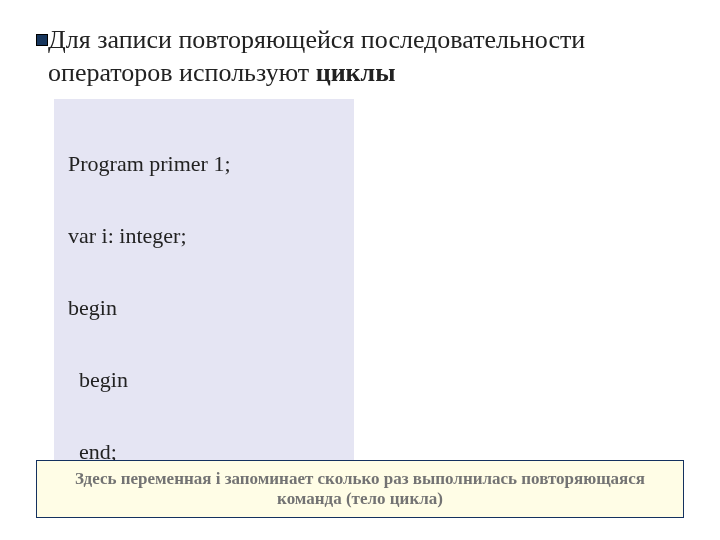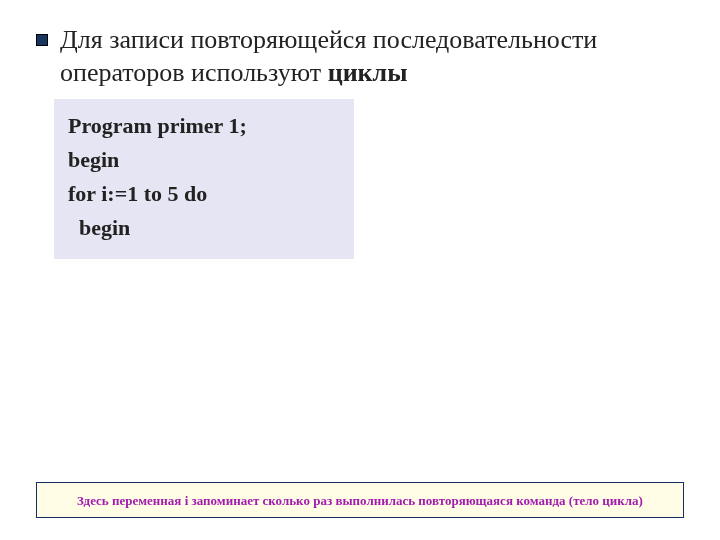--- a/index.html
+++ b/index.html
@@ -14,21 +14,20 @@
   .slide {
     position: relative;
     width: 720px;
     height: 540px;
     box-sizing: border-box;
     padding: 24px 36px 20px 36px;
   }
   .bullet-row {
     display: flex;
     align-items: flex-start;
-    gap: 12px;
     justify-content: center;
   }
   .bullet {
     flex: 0 0 auto;
     width: 12px;
     height: 12px;
     margin-top: 10px;
     background: #17365d;
     border: 1px solid #000;
     box-sizing: border-box;
@@ -47,56 +46,58 @@
     margin-left: 18px;
     width: 300px;
     background: #e5e5f3;
     padding: 10px 14px 14px 14px;
     box-sizing: border-box;
   }
   .code-line {
     font-family: "Times New Roman", Times, serif;
     font-size: 22px;
     line-height: 1.55;
-    font-weight: 700;
+    font-weight: 400;
     color: #222;
     white-space: pre;
+    margin-top: 38px;
   }
   .footnote {
     position: absolute;
     left: 36px;
     right: 36px;
     bottom: 22px;
     border: 1px solid #14315f;
     background: #fffde6;
     padding: 8px 12px;
     text-align: center;
   }
   .footnote-text {
-    font-size: 13px;
+    font-size: 17px;
     font-weight: 700;
-    color: #a21caf;
+    color: #737373;
   }
 </style>
 </head>
 <body>
 
 <div class="slide">
 
   <div class="bullet-row">
     <div class="bullet"></div>
     <div class="title">
       <span>Для  записи повторяющейся последовательности операторов используют </span><span class="bold">циклы</span>
     </div>
   </div>
 
   <div class="code-box">
     <div class="code-line">Program primer 1;</div>
+    <div class="code-line">var i: integer;</div>
     <div class="code-line">begin</div>
-    <div class="code-line">for i:=1 to 5 do</div>
     <div class="code-line">  begin</div>
+    <div class="code-line">  end;</div>
   </div>
 
   <div class="footnote">
     <span class="footnote-text">Здесь переменная i запоминает сколько раз выполнилась повторяющаяся команда (тело цикла)</span>
   </div>
 
 </div>
 
 </body></html>

